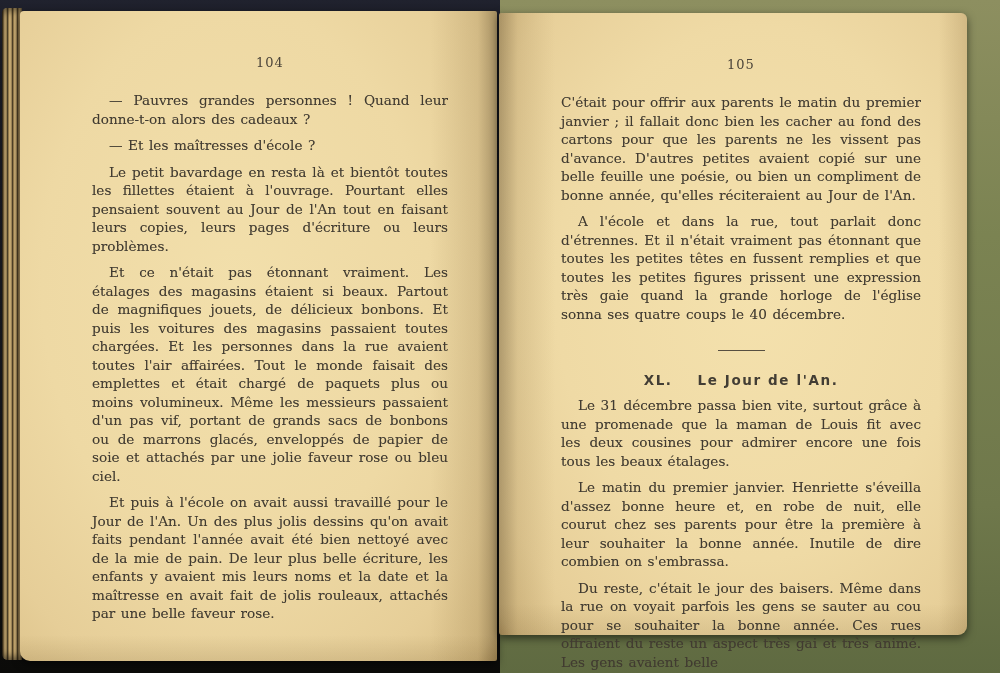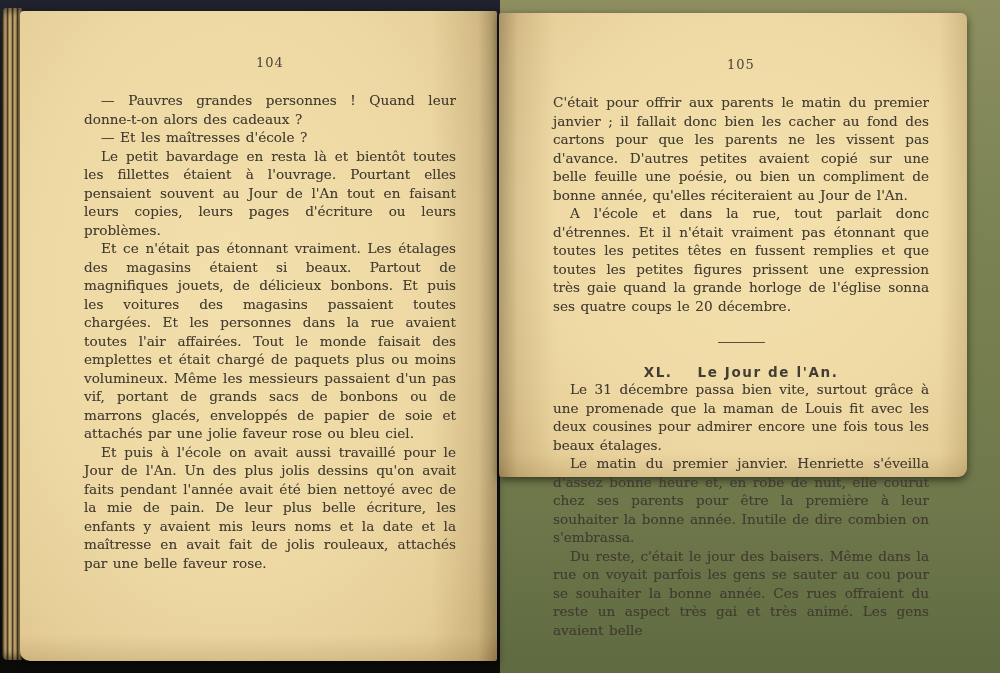--- a/index.html
+++ b/index.html
@@ -37,41 +37,41 @@
   }
   .page-left {
     left: 20px; top: 11px; width: 477px; height: 650px;
     border-radius: 4px 2px 2px 10px;
     background:
       linear-gradient(90deg, rgba(0,0,0,0) 86%, rgba(110,82,36,.16) 96%, rgba(62,44,16,.38) 100%),
       linear-gradient(0deg, rgba(94,69,28,.14) 0%, rgba(0,0,0,0) 4%),
       radial-gradient(ellipse at 45% 42%, #f2dfab 0%, #eed9a4 52%, #e6ce98 80%, #dcc28a 96%, #cfb278 100%);
   }
   .page-right {
-    left: 499px; top: 13px; width: 468px; height: 464px;
+    left: 499px; top: 13px; width: 468px; height: 622px;
     border-radius: 2px 6px 9px 3px;
     background:
       linear-gradient(90deg, rgba(62,44,16,.34) 0%, rgba(110,82,36,.14) 4%, rgba(0,0,0,0) 12%),
       linear-gradient(90deg, rgba(0,0,0,0) 94%, rgba(110,82,36,.18) 100%),
       linear-gradient(0deg, rgba(94,69,28,.12) 0%, rgba(0,0,0,0) 5%),
       radial-gradient(ellipse at 55% 45%, #f4e1ad 0%, #efdaa5 55%, #e7cf99 82%, #dcc28a 97%, #d2b57b 100%);
   }
   .page-inner-left  { padding: 44px 41px 0 64px; }
   .page-inner-right { padding: 44px 38px 0 54px; }
 
   .page-number {
     display: block;
     text-align: center;
     font-size: 13px;
     letter-spacing: 1px;
     color: #4b4439;
     margin-bottom: 21px;
   }
   .bodytext p {
-    margin: 0;
+    margin: 8px;
     text-indent: 17px;
     text-align: justify;
     font-size: 13.6px;
     line-height: 18.5px;
     word-spacing: 1.2px;
     color: #413b31;
     text-shadow: 0 0 .5px rgba(65,59,49,.35);
   }
   .bodytext p.no-indent { text-indent: 0; }
 
@@ -111,21 +111,21 @@
         <p>Et puis à l'école on avait aussi travaillé pour le Jour de l'An. Un des plus jolis dessins qu'on avait faits pendant l'année avait été bien nettoyé avec de la mie de pain. De leur plus belle écriture, les enfants y avaient mis leurs noms et la date et la maîtresse en avait fait de jolis rouleaux, attachés par une belle faveur rose.</p>
       </div>
     </div>
   </div>
 
   <div class="page page-right">
     <div class="page-inner-right">
       <span class="page-number">105</span>
       <div class="bodytext">
         <p class="no-indent">C'était pour offrir aux parents le matin du premier janvier ; il fallait donc bien les cacher au fond des cartons pour que les parents ne les vissent pas d'avance. D'autres petites avaient copié sur une belle feuille une poésie, ou bien un compliment de bonne année, qu'elles réciteraient au Jour de l'An.</p>
-        <p>A l'école et dans la rue, tout parlait donc d'étrennes. Et il n'était vraiment pas étonnant que toutes les petites têtes en fussent remplies et que toutes les petites figures prissent une expression très gaie quand la grande horloge de l'église sonna ses quatre coups le 20 décembre.</p>
+        <p>A l'école et dans la rue, tout parlait donc d'étrennes. Et il n'était vraiment pas étonnant que toutes les petites têtes en fussent remplies et que toutes les petites figures prissent une expression très gaie quand la grande horloge de l'église sonna ses quatre coups le 40 décembre.</p>
 
         <div class="section-divider"></div>
 
         <div class="section-heading">
           <span class="heading-number">XL.</span><span>Le Jour de l'An.</span>
         </div>
 
         <p class="after-heading">Le 31 décembre passa bien vite, surtout grâce à une promenade que la maman de Louis fit avec les deux cousines pour admirer encore une fois tous les beaux étalages.</p>
         <p>Le matin du premier janvier. Henriette s'éveilla d'assez bonne heure et, en robe de nuit, elle courut chez ses parents pour être la première à leur souhaiter la bonne année. Inutile de dire combien on s'embrassa.</p>
         <p>Du reste, c'était le jour des baisers. Même dans la rue on voyait parfois les gens se sauter au cou pour se souhaiter la bonne année. Ces rues offraient du reste un aspect très gai et très animé. Les gens avaient belle</p>

